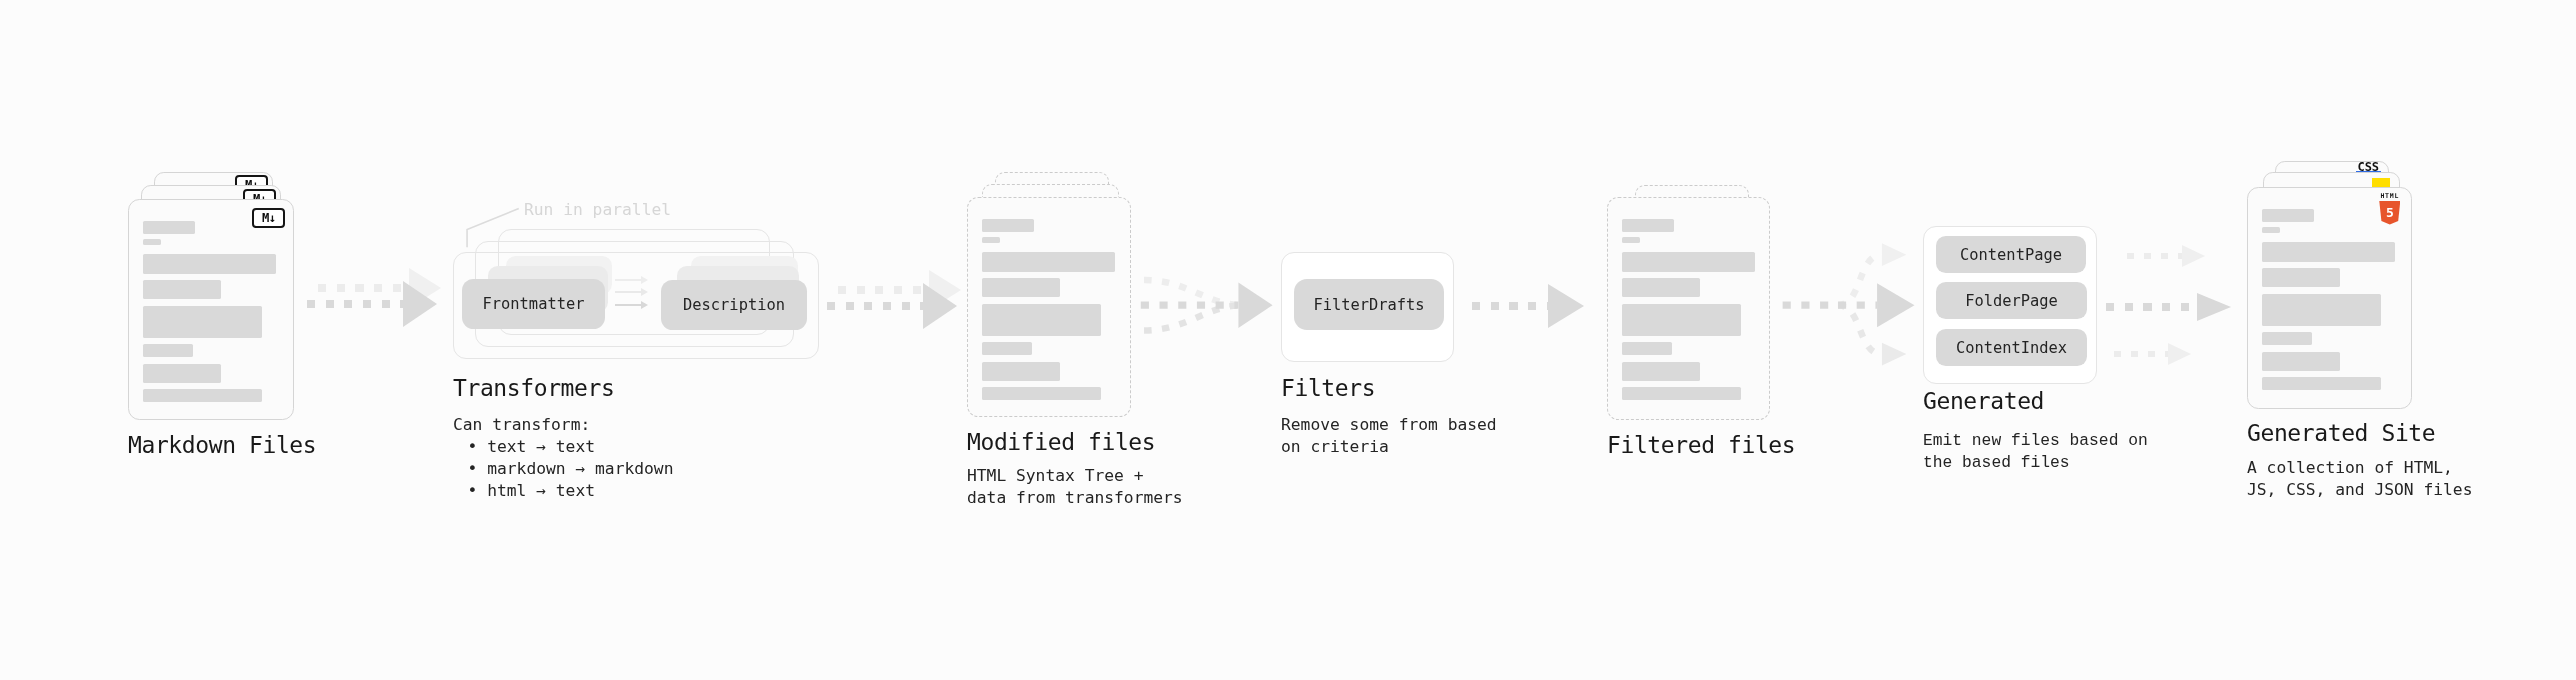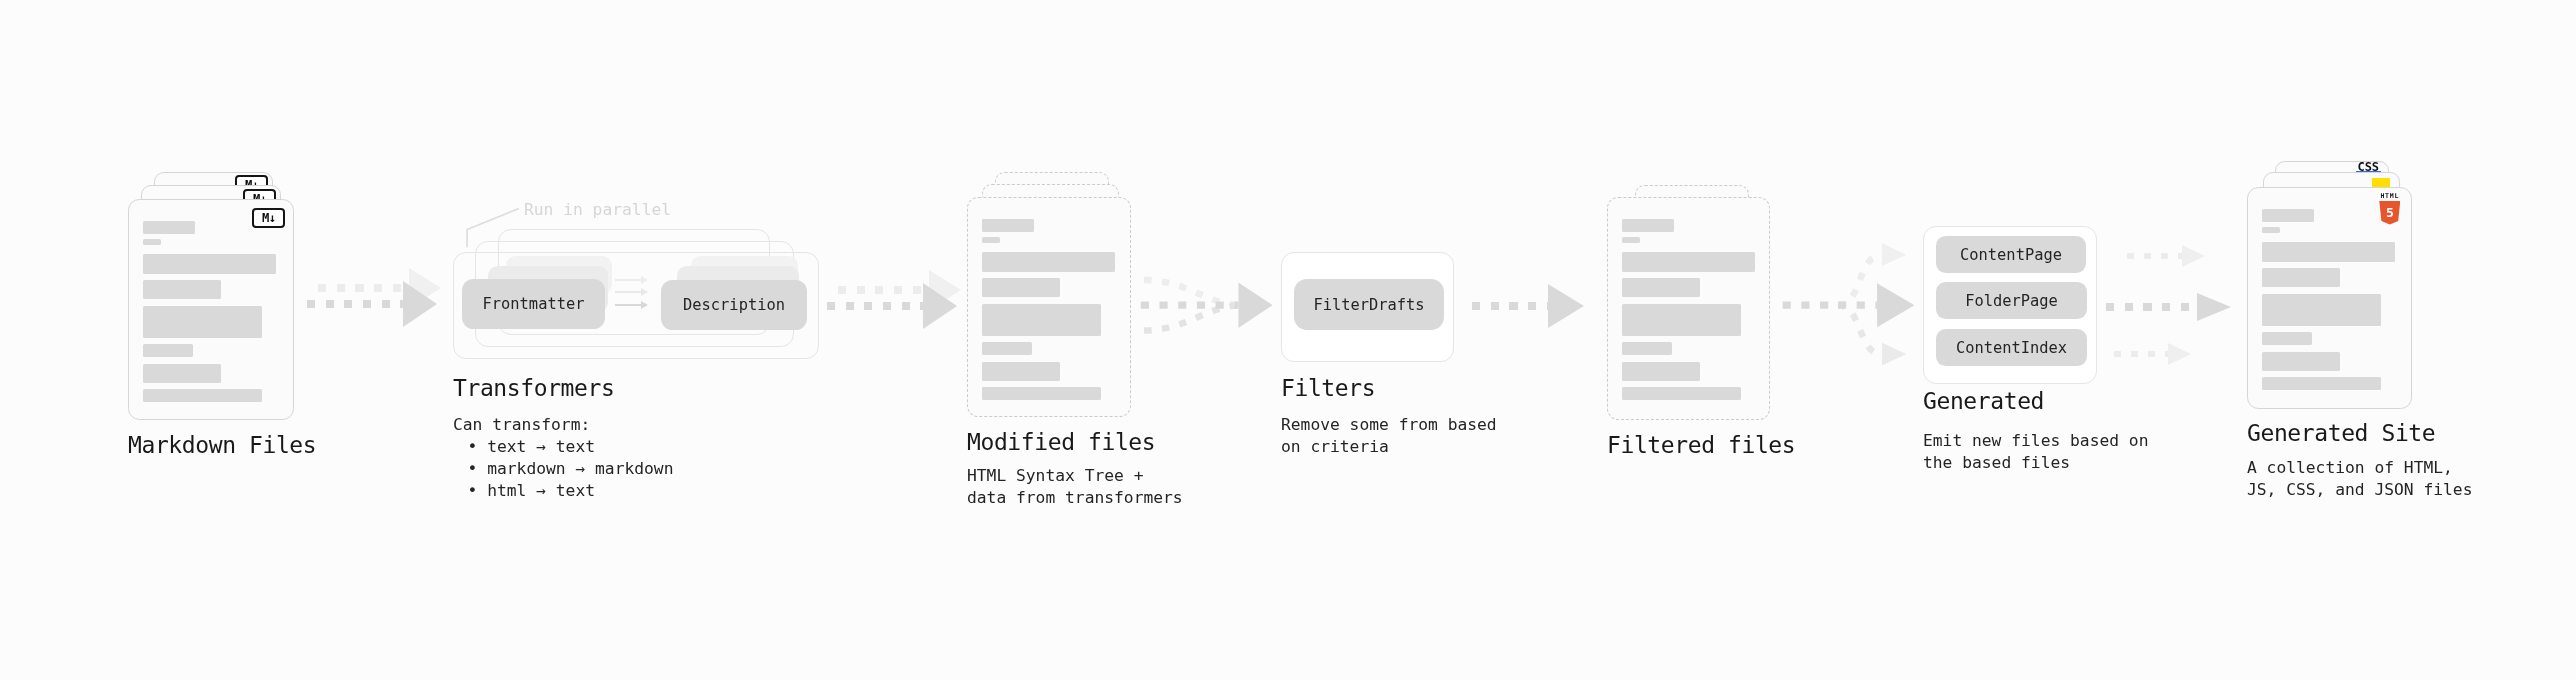--- a/index.html
+++ b/index.html
@@ -213,21 +213,21 @@
     <polygon points="124,4 124,32 154,18" fill="#f0f0f0"></polygon>
     <polygon points="118,53 118,107 164,80" fill="#d9d9d9"></polygon>
     <polygon points="124,126 124,154 154,140" fill="#eaeaea"></polygon>
   </svg>
 
   <div class="frame white" style="left:1923px;top:226px;width:174px;height:158px;"></div>
   <div class="pill" style="left:1936px;top:236px;width:150px;height:37px;border-radius:9.8px;">ContentPage</div>
   <div class="pill" style="left:1936px;top:282px;width:151px;height:37px;border-radius:9.8px;">FolderPage</div>
   <div class="pill" style="left:1936px;top:329px;width:151px;height:37px;border-radius:9.8px;">ContentIndex</div>
   <div class="h" style="left:1923px;top:388px;">Generated</div>
-  <div class="desc" style="left:1923px;top:430px;">
+  <div class="desc" style="left:1923px;top:430px;font-family:Liberation Mono, monospace;">
     <div>Emit new files based on</div>
     <div>the based files</div>
   </div>
 
   <div class="arow" style="left:2127px;top:245px;">
       <i class="dash s" style="width:55px;"></i>
       <i class="tri s"></i>
     </div>
   <div class="arow" style="left:2106px;top:293px;">
       <i class="dash m" style="width:91px;"></i>

